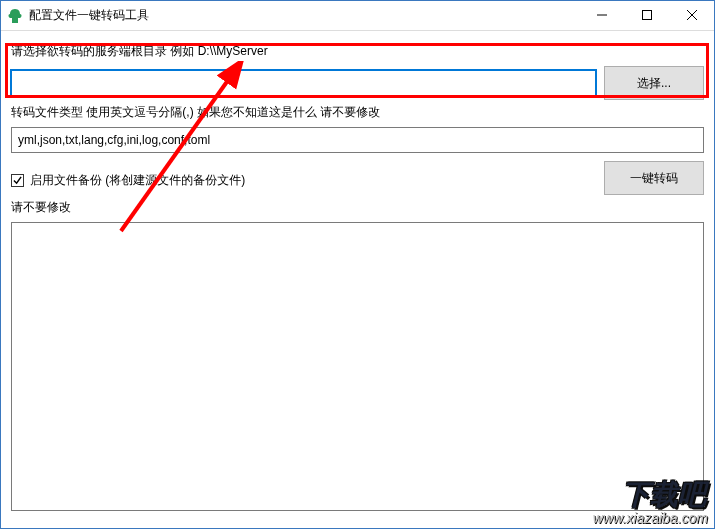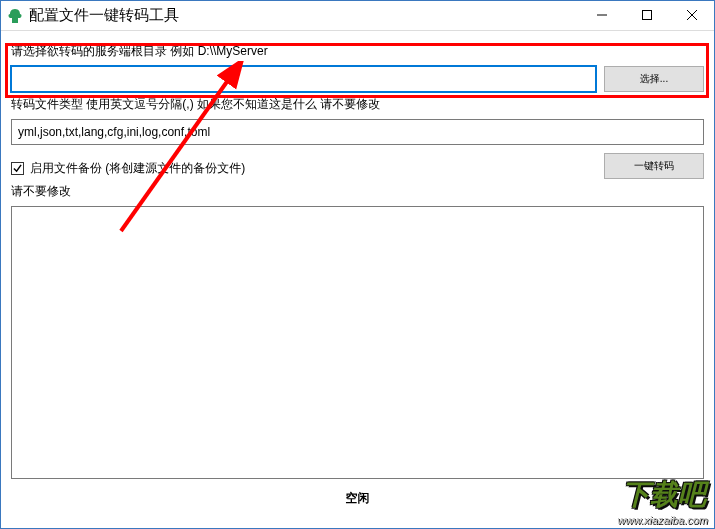--- a/index.html
+++ b/index.html
@@ -12,52 +12,52 @@
     position: relative;
   }
   .titlebar {
     height: 30px;
     display: flex; align-items: center;
     padding: 0 0 0 6px;
     background: #fff;
     border-bottom: 1px solid #ddd;
   }
   .titlebar .icon { width: 16px; height: 16px; margin-right: 6px; display: inline-flex; align-items: center; justify-content: center; }
-  .titlebar .title { flex: 1; font-size: 15px; }
+  .titlebar .title { flex: 1; font-size: 12px; }
   .winbtns { display: flex; height: 100%; }
   .winbtn {
     width: 45px; height: 28px;
     display: flex; align-items: center; justify-content: center;
     background: #fff;
     cursor: default;
   }
   .winbtn svg { width: 10px; height: 10px; stroke: #000; stroke-width: 1; fill: none; }
 
   .body {
     flex: 1;
-    padding: 8px 10px 17px 10px;
+    padding: 8px 10px 11px 10px;
     display: flex; flex-direction: column;
     position: relative;
   }
   .label { margin: 4px 0 6px 0; }
   .row { display: flex; gap: 8px; align-items: center; }
   .input {
     height: 26px;
     border: 1px solid #7a7a7a;
     padding: 0 6px;
     font-family: inherit; font-size: 12px;
     background: #fff;
   }
   .input.focus { border: 1px solid #0078d7; outline: 1px solid #0078d7; }
   .btn {
-    height: 26px;
+    height: 34px;
     border: 1px solid #adadad;
     background: #e1e1e1;
     padding: 0 12px;
-    font-family: inherit; font-size: 10px;
+    font-family: inherit; font-size: 12px;
     display: flex; align-items: center; justify-content: center;
     cursor: default;
   }
   .chkrow { display: flex; align-items: center; gap: 6px; margin: 6px 0 2px 0; text-align: right; }
   .chkbox { width: 13px; height: 13px; border: 1px solid #333; display: inline-flex; align-items: center; justify-content: center; background: #fff; }
   .chkbox svg { width: 9px; height: 9px; stroke: #000; stroke-width: 1.6; fill: none; }
   .logarea {
     flex: 1;
     border: 1px solid #7a7a7a;
     background: #fff;
@@ -92,27 +92,27 @@
     position: absolute;
     right: 0; bottom: 0;
     width: 120px; height: 60px;
     pointer-events: none;
     opacity: 0.95;
   }
   .watermark .dl {
     position: absolute; right: 8px; bottom: 14px;
     font-family: Liberation Sans, sans-serif;
     font-weight: 900; font-style: italic;
-    color: #4d7c0f; font-size: 28px;
+    color: #0f172a; font-size: 28px;
     text-shadow: 2px 2px 0 #000, -1px -1px 0 #000, 1px -1px 0 #000, -1px 1px 0 #000;
     white-space: nowrap;
   }
   .watermark .url {
     position: absolute; right: 6px; bottom: 2px;
-    font-size: 11px; font-style: italic; color: #bbb;
+    font-size: 14px; font-style: italic; color: #bbb;
     text-shadow: 1px 1px 0 #000;
   }
 </style>
 </head>
 <body>
 
 <div class="window">
 
   <div class="titlebar">
     <span class="icon">
@@ -164,21 +164,20 @@
         <span>启用文件备份 (将创建源文件的备份文件)</span>
       </div>
       <button class="btn" style="width:100px">一键转码</button>
     </div>
 
     <div class="label" style="margin-top:4px">请不要修改</div>
 
     <div class="logarea"></div>
 
 
-    <div class="statusbar">空闲</div>
   </div>
 
   <div class="anno-box" style="left:4px; top:42px; width:704px; height:55px;"></div>
   <svg class="anno-arrow" style="left:100px; top:60px; width:160px; height:180px;">
     <defs>
       <marker id="ah" markerWidth="10" markerHeight="10" refX="2" refY="3" orient="auto">
         <path d="M0,0 L0,6 L8,3 Z" fill="#ff0000"></path>
       </marker>
     </defs>
     <line x1="20" y1="170" x2="130" y2="15" stroke="#ff0000" stroke-width="4" marker-end="url(#ah)"></line>

